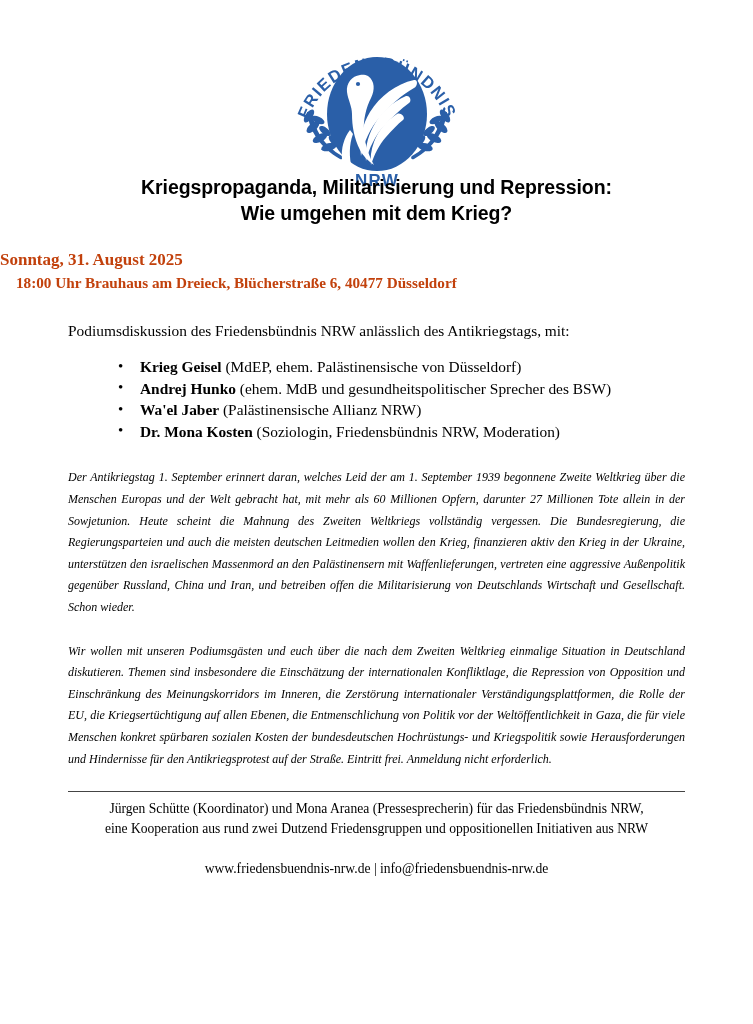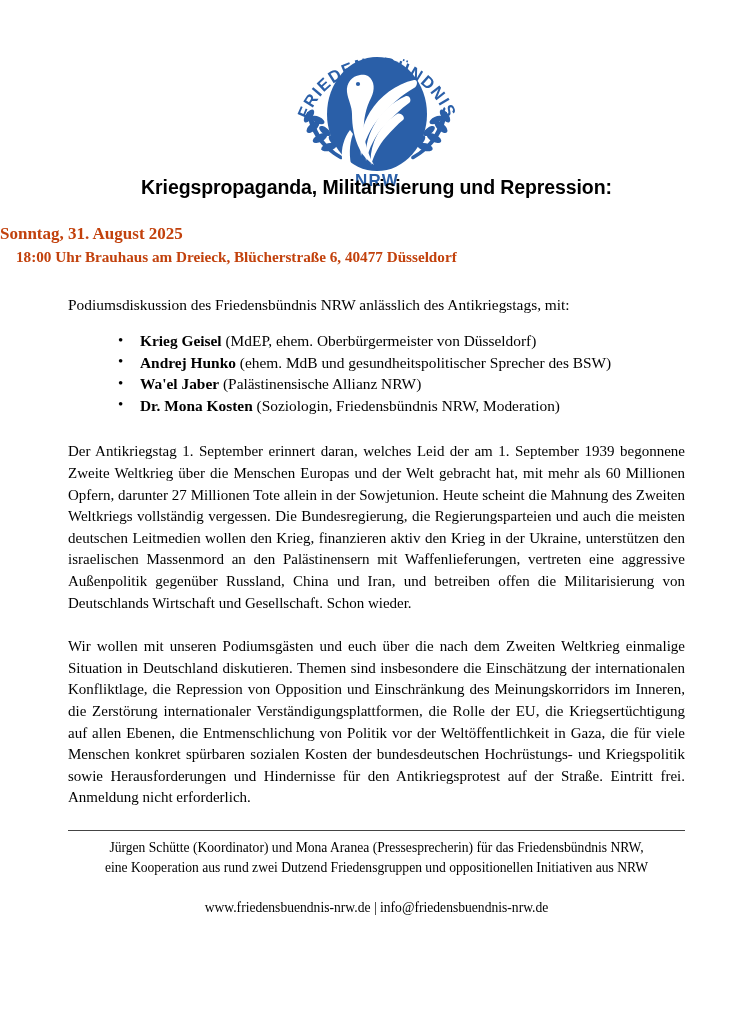--- a/index.html
+++ b/index.html
@@ -105,26 +105,27 @@
     left: 0;
     top: -0.5px;
     font-size: 15px;
     line-height: 21.5px;
   }
   ul.panel-list li .pname {
     font-weight: bold;
   }
 
   p.body-par {
-    font-size: 15px;
+    font-size: 12px;
     line-height: 21.6px;
     text-align: justify;
     text-justify: inter-word;
     margin: 0;
     hyphens: none;
+    font-style: italic;
   }
   p.par-1 { margin-top: 25px; }
   p.par-2 { margin-top: 22px; }
 
   
   .footer {
     margin: 8px auto;
     width: 617px;
     margin-top: 21px;
   }
@@ -210,34 +211,35 @@
         <path d="M68,96 C62,104 59,114 60,125 C61,133 65,136 70,134
                  C67,124 67,110 71,100 Z"></path>
       </g>
 
       <text x="95" y="152" text-anchor="middle" font-family="'Liberation Sans','DejaVu Sans',sans-serif" font-size="17" font-weight="bold" letter-spacing="1.2" fill="#2A5FA8">NRW</text>
     </svg>
   </div>
 
   <h1 class="title-block">
     <span class="title-line">Kriegspropaganda, Militarisierung und Repression:</span>
+    <span class="title-line">Wie umgehen mit dem Krieg?</span>
   </h1>
 
   <div class="date-block">
     <span class="date-line">Sonntag, 31. August 2025</span>
     <span class="venue-line">18:00 Uhr Brauhaus am Dreieck, Blücherstraße 6, 40477 Düsseldorf</span>
   </div>
 
   <div class="content">
 
     <p class="intro-line">Podiumsdiskussion des Friedensbündnis NRW anlässlich des Antikriegstags, mit:</p>
 
     <ul class="panel-list">
       <li>
-        <span class="pname">Krieg Geisel</span><span> (MdEP, ehem. Oberbürgermeister von Düsseldorf)</span>
+        <span class="pname">Krieg Geisel</span><span> (MdEP, ehem. Palästinensische von Düsseldorf)</span>
       </li>
       <li>
         <span class="pname">Andrej Hunko</span><span> (ehem. MdB und gesundheitspolitischer Sprecher des BSW)</span>
       </li>
       <li>
         <span class="pname">Wa'el Jaber</span><span> (Palästinensische Allianz NRW)</span>
       </li>
       <li>
         <span class="pname">Dr. Mona Kosten</span><span> (Soziologin, Friedensbündnis NRW, Moderation)</span>
       </li>

